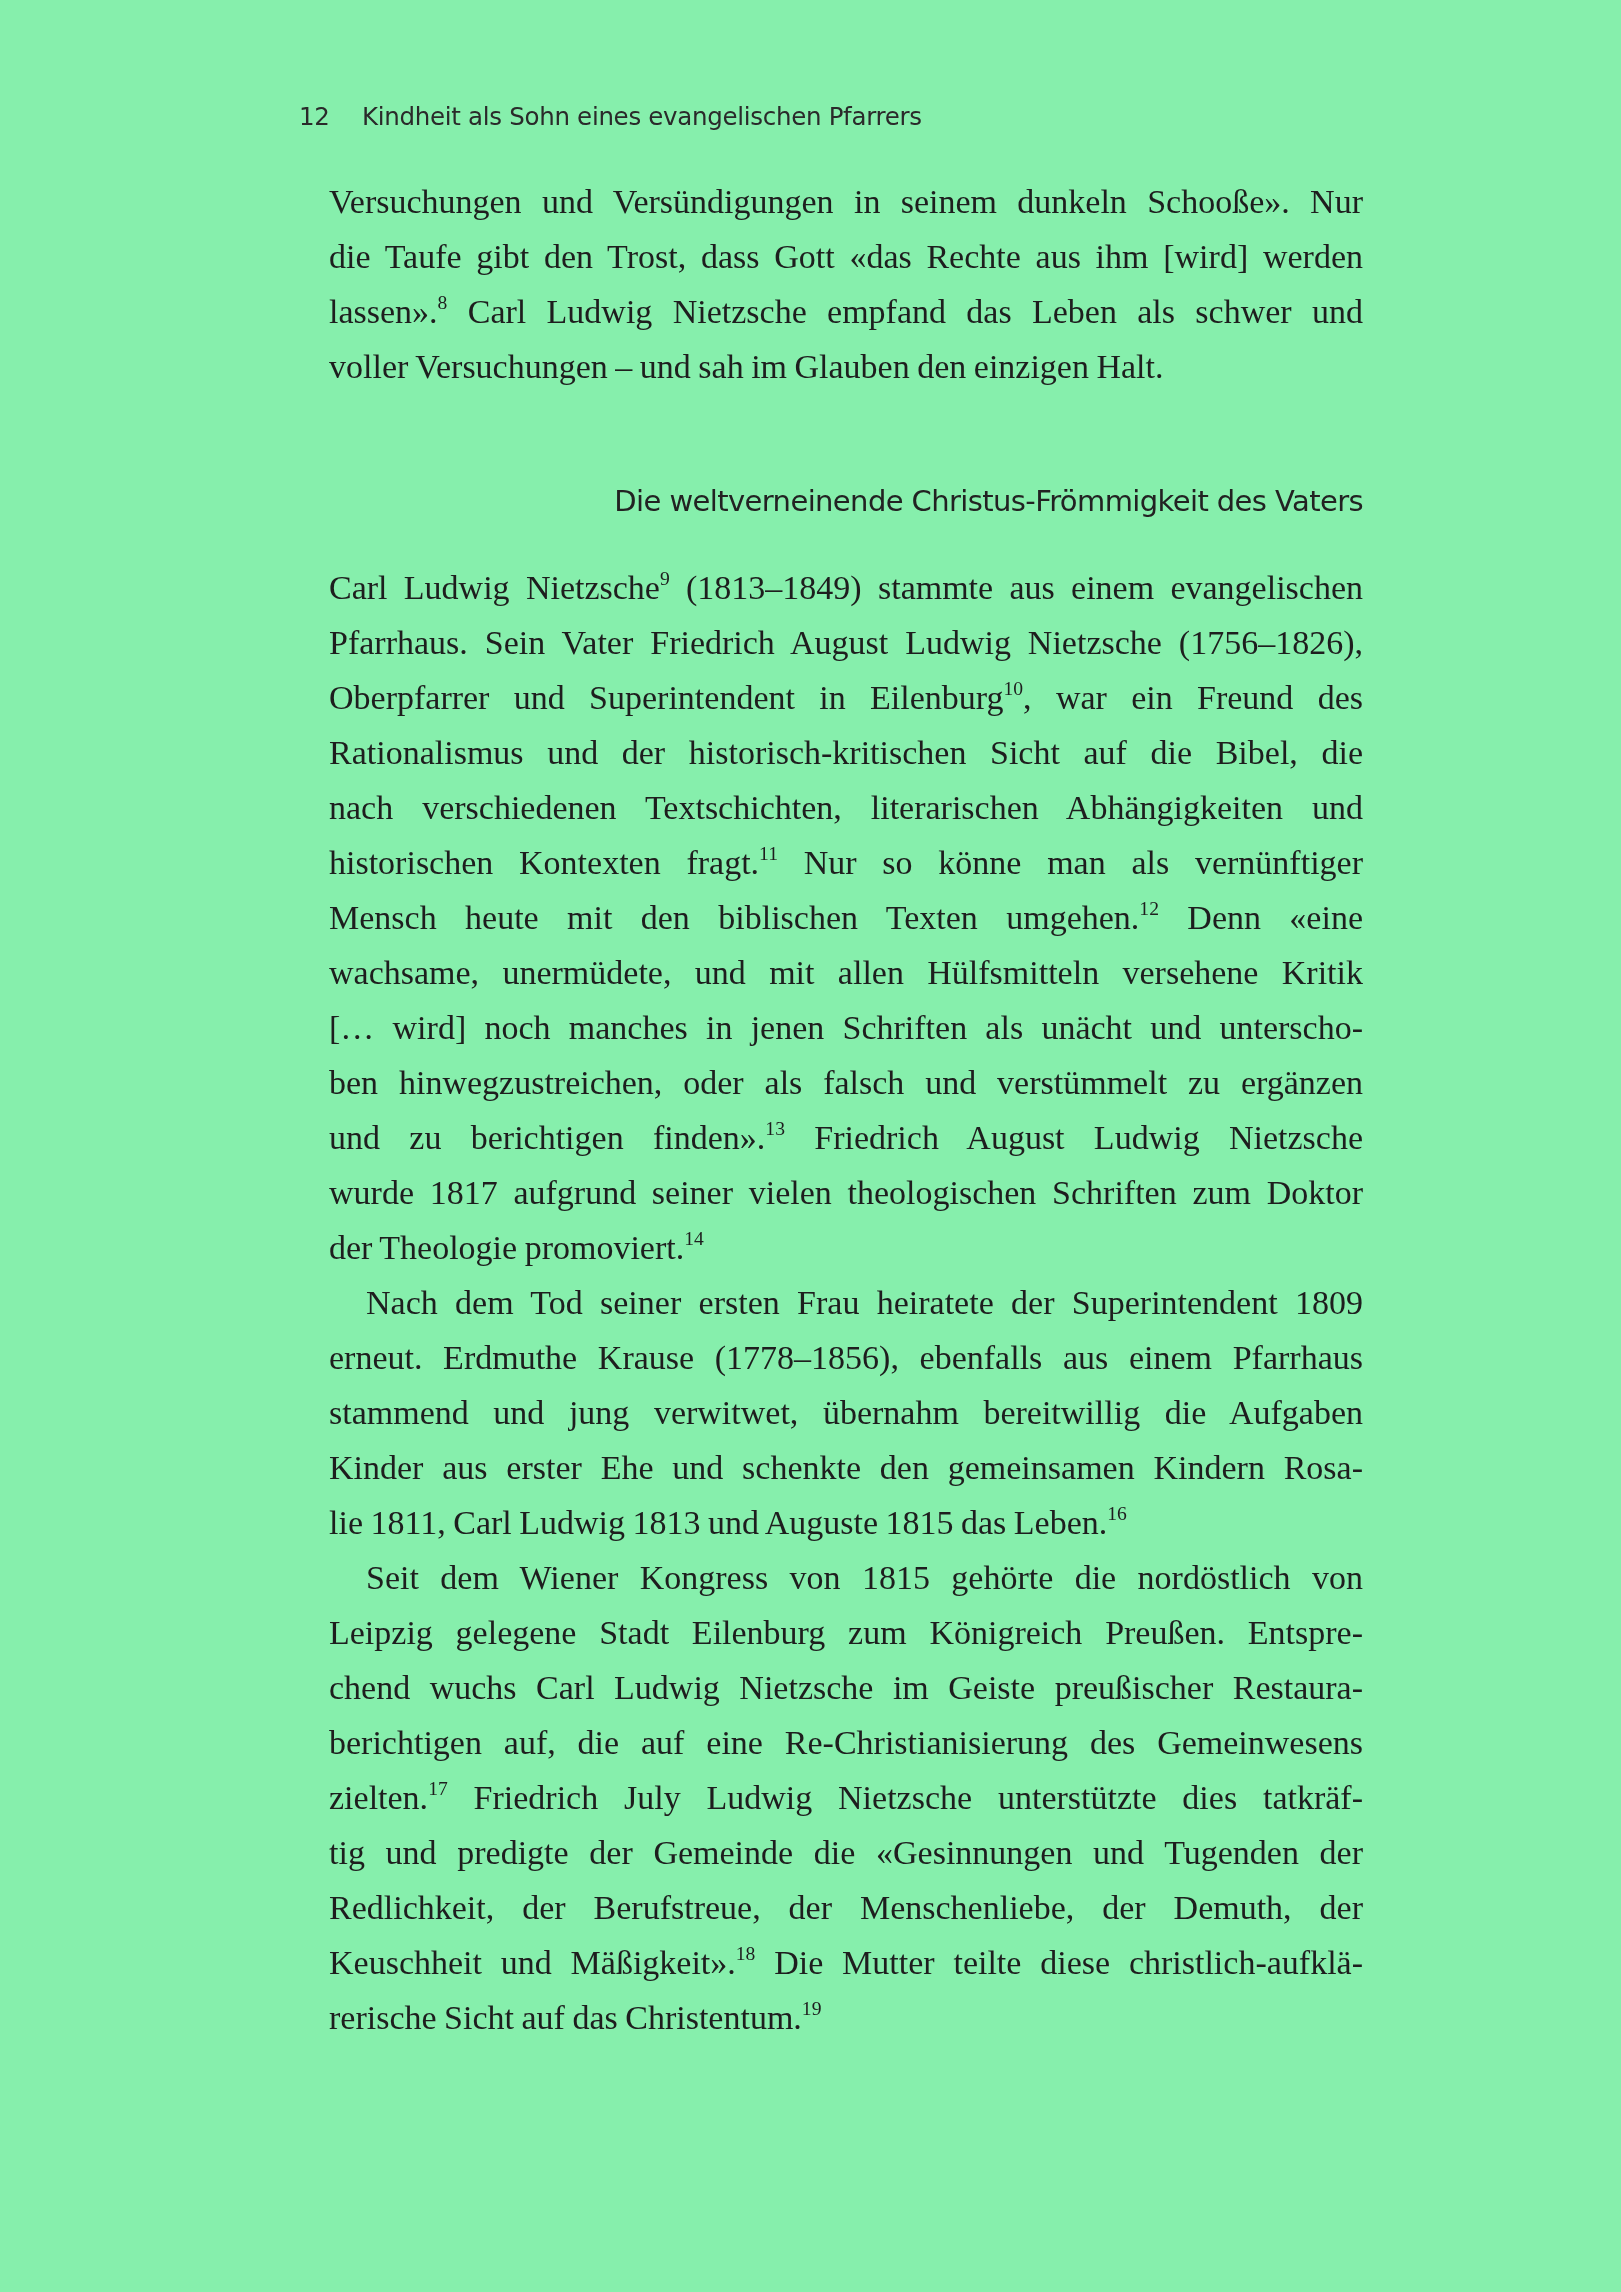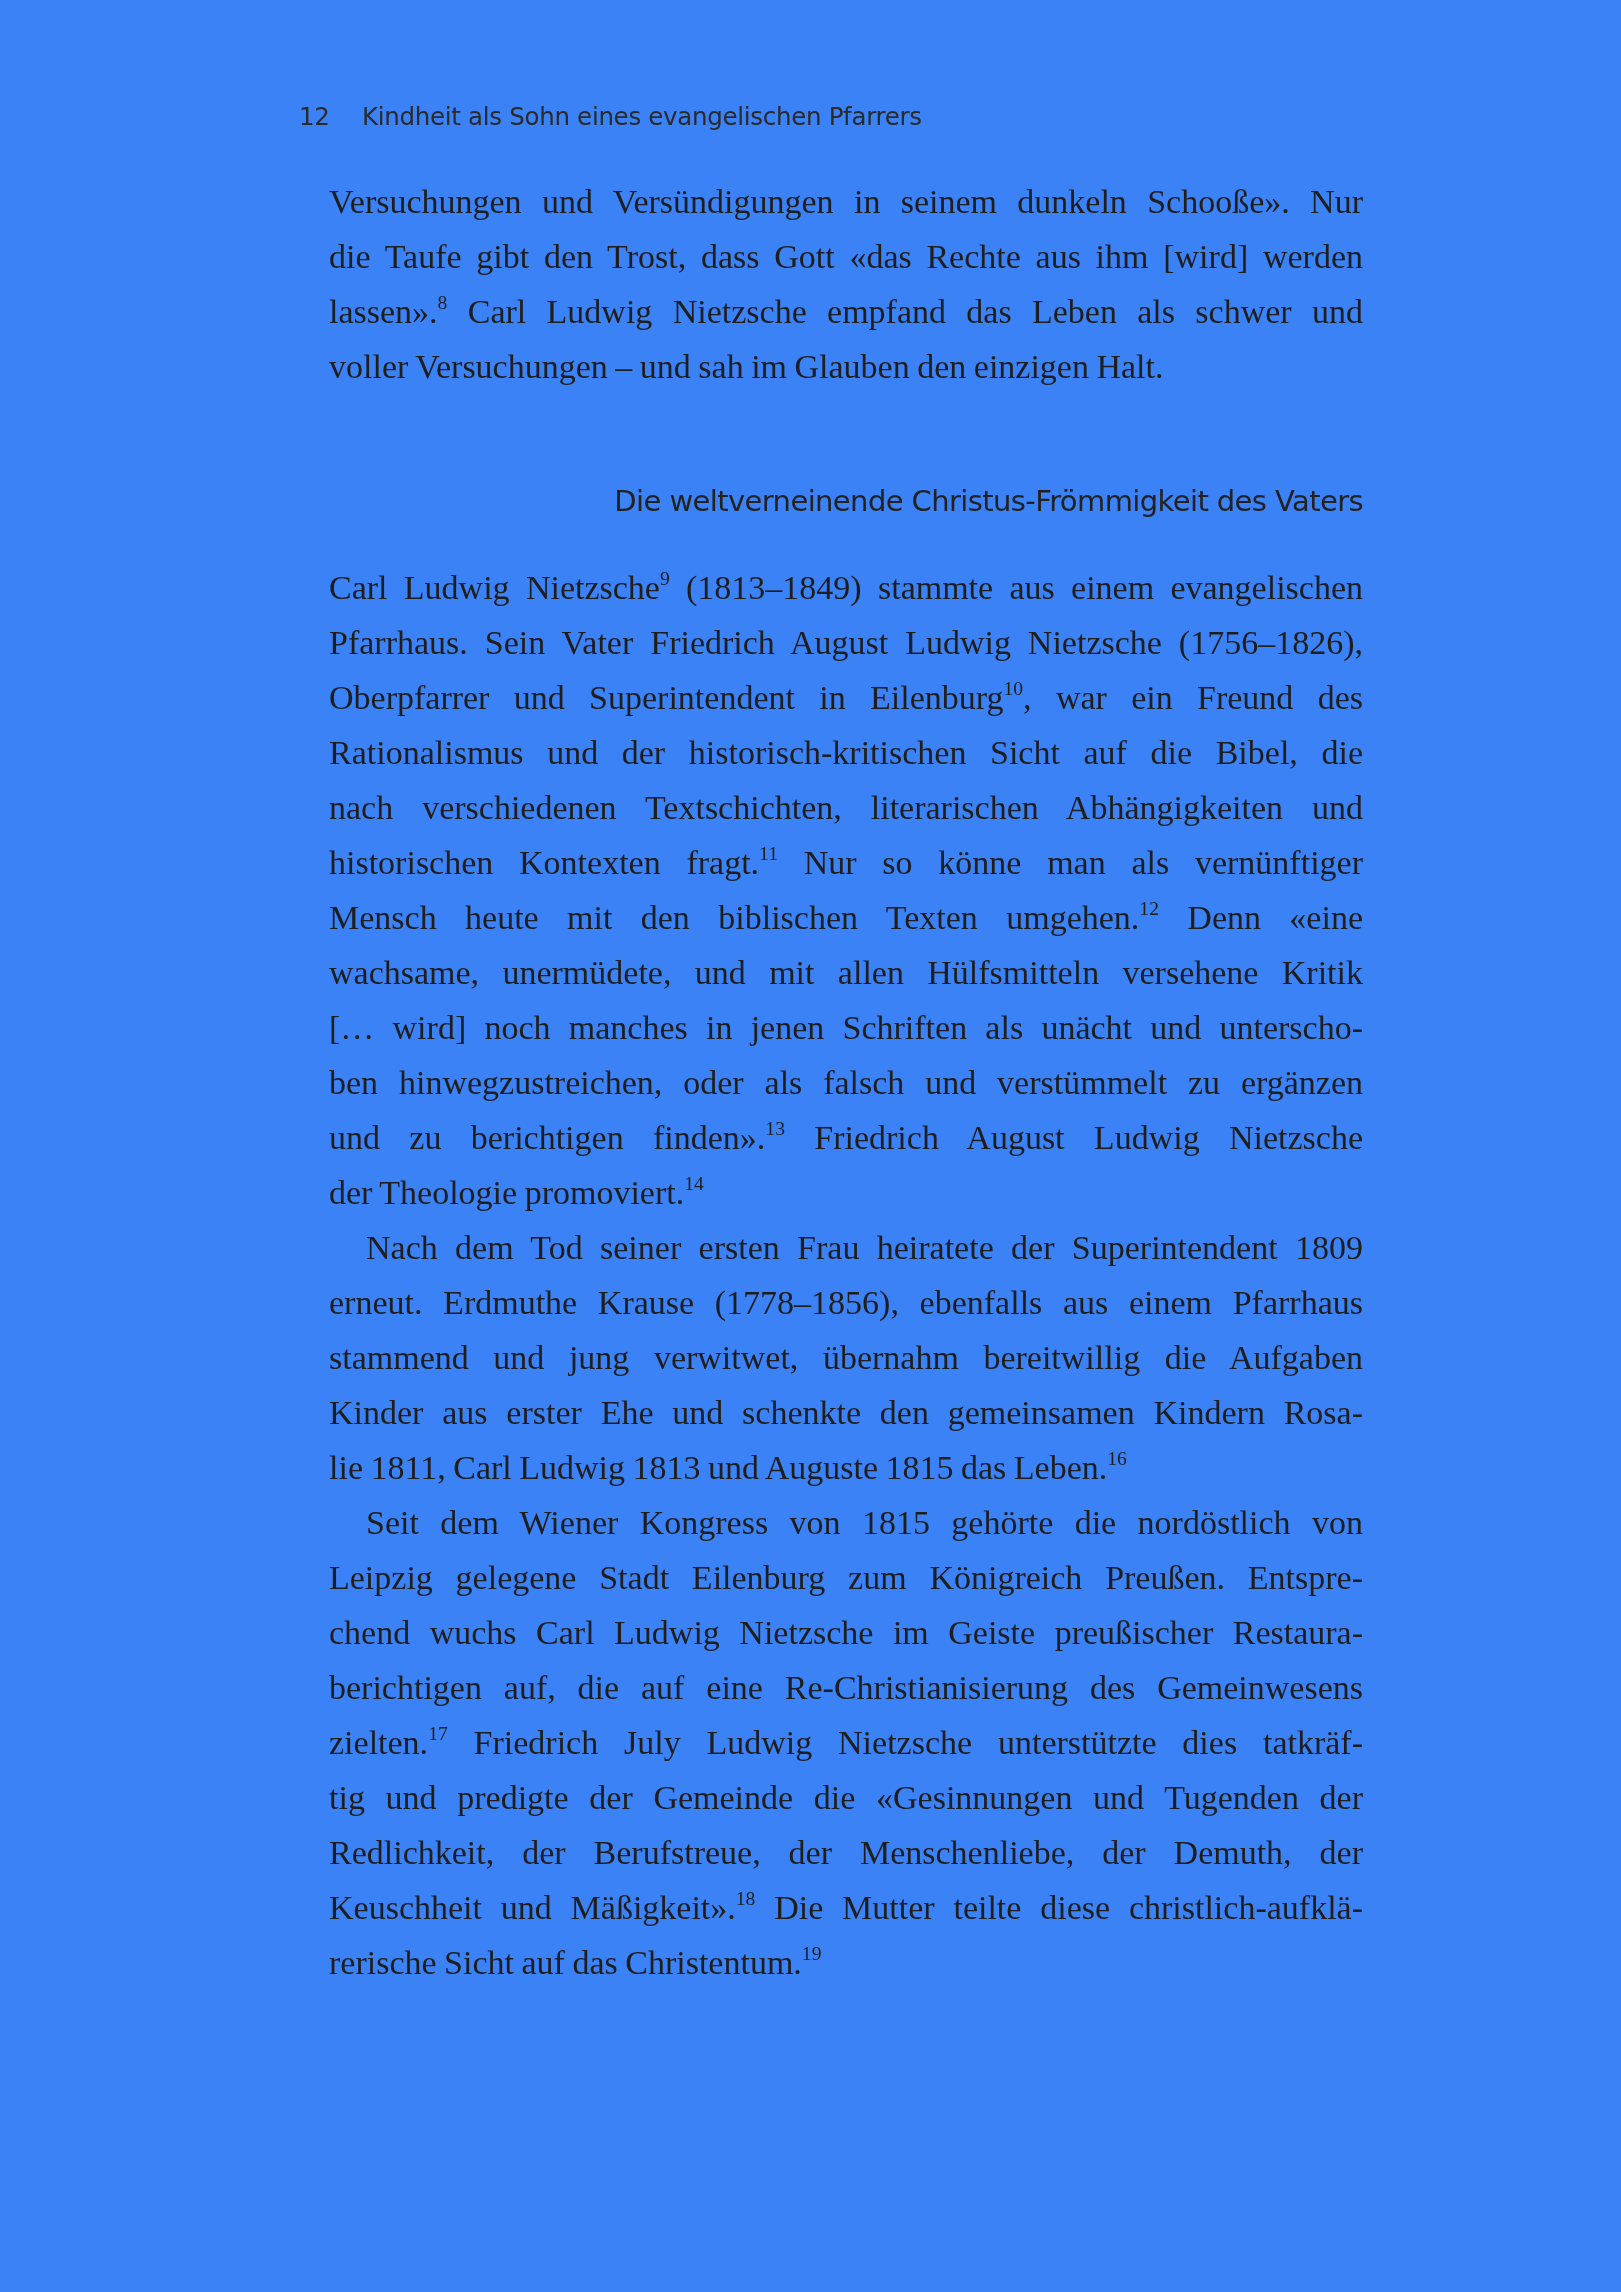--- a/index.html
+++ b/index.html
@@ -1,17 +1,17 @@
 <!DOCTYPE html>
 <html><head>
 <meta charset="utf-8">
 <style>
   html, body { margin: 0; padding: 0; background: #ffffff; }
   body { width: 1621px; height: 2293px; position: relative; overflow: hidden; color: #1e1e1e; }
-  .page { position: absolute; left: 0; top: 0; width: 1621px; height: 2293px; background: #3b82f6; }
+  .page { position: absolute; left: 0; top: 0; width: 1621px; height: 2293px; background: #86efac; }
   .running-head { position: absolute; left: 299px; top: 102px; height: 35px; font-family: "DejaVu Sans", sans-serif; font-size: 24.5px; color: #2a2a2a; white-space: nowrap; letter-spacing: -0.3px; }
   .running-head .pno { display: inline-block; width: 63px; }
   .col { position: absolute; left: 301px; width: 1062px; font-family: "Liberation Serif", serif; font-size: 34px; color: #1e1e1e; }
   .line { display: block; height: 55px; line-height: 55px; white-space: nowrap; text-align: justify; text-align-last: justify; word-spacing: -1px; margin-left: 28px; }
   .line.last { text-align-last: left; }
   .line.indent { text-indent: 37px; }
   .line sup { font-size: 19.6px; line-height: 0; vertical-align: 0; position: relative; top: -13.7px; }
   .sec1 { top: 174px; }
   .heading { position: absolute; left: 301px; width: 1062px; top: 484px; text-align: right; font-family: "DejaVu Sans", sans-serif; font-size: 29px; color: #222; white-space: nowrap; letter-spacing: -0.6px; }
   .sec2 { top: 560px; }
@@ -40,20 +40,21 @@
       <span class="line">Pfarrhaus. Sein Vater Friedrich August Ludwig Nietzsche (1756–1826),</span>
       <span class="line"><span>Oberpfarrer und Superintendent in Eilenburg</span><sup>10</sup><span>, war ein Freund des</span></span>
       <span class="line">Rationalismus und der historisch-kritischen Sicht auf die Bibel, die</span>
       <span class="line">nach verschiedenen Textschichten, literarischen Abhängigkeiten und</span>
       <span class="line"><span>historischen Kontexten fragt.</span><sup>11</sup><span> Nur so könne man als vernünftiger</span></span>
       <span class="line"><span>Mensch heute mit den biblischen Texten umgehen.</span><sup>12</sup><span> Denn «eine</span></span>
       <span class="line">wachsame, unermüdete, und mit allen Hülfsmitteln versehene Kritik</span>
       <span class="line">[… wird] noch manches in jenen Schriften als unächt und unterscho-</span>
       <span class="line">ben hinwegzustreichen, oder als falsch und verstümmelt zu ergänzen</span>
       <span class="line"><span>und zu berichtigen finden».</span><sup>13</sup><span> Friedrich August Ludwig Nietzsche</span></span>
+      <span class="line">wurde 1817 aufgrund seiner vielen theologischen Schriften zum Doktor</span>
       <span class="line last"><span>der Theologie promoviert.</span><sup>14</sup></span>
     </div>
 
     <div>
       <span class="line indent">Nach dem Tod seiner ersten Frau heiratete der Superintendent 1809</span>
       <span class="line">erneut. Erdmuthe Krause (1778–1856), ebenfalls aus einem Pfarrhaus</span>
       <span class="line">stammend und jung verwitwet, übernahm bereitwillig die Aufgaben</span>
       <span class="line">Kinder aus erster Ehe und schenkte den gemeinsamen Kindern Rosa-</span>
       <span class="line last"><span>lie 1811, Carl Ludwig 1813 und Auguste 1815 das Leben.</span><sup>16</sup></span>
     </div>

